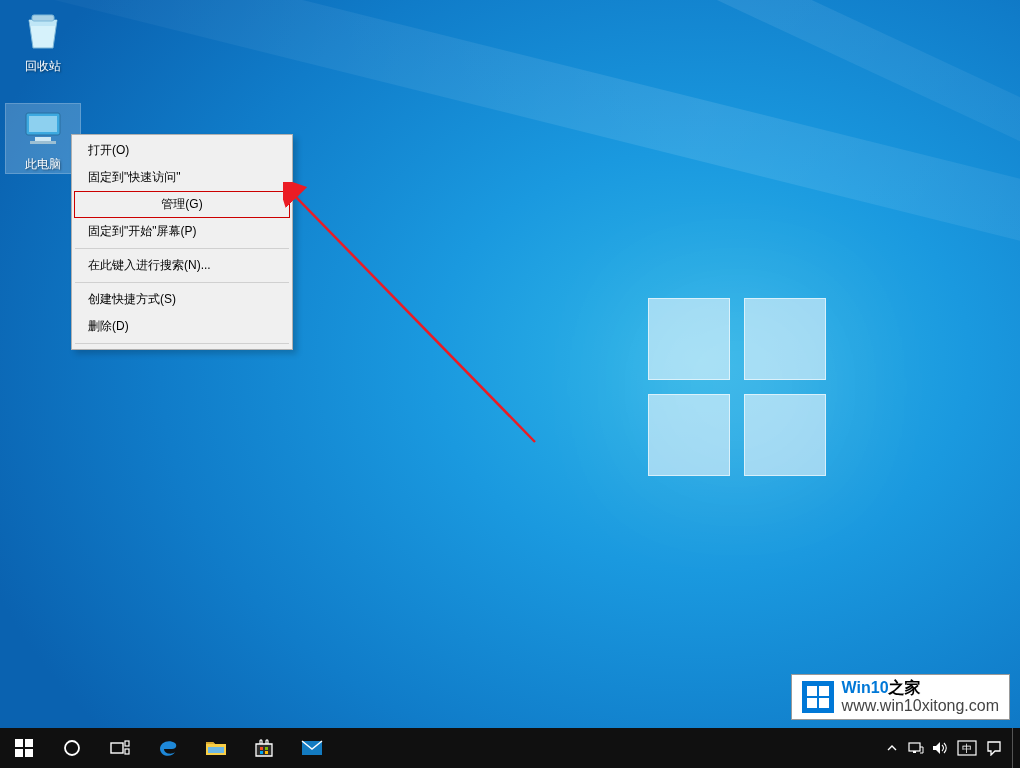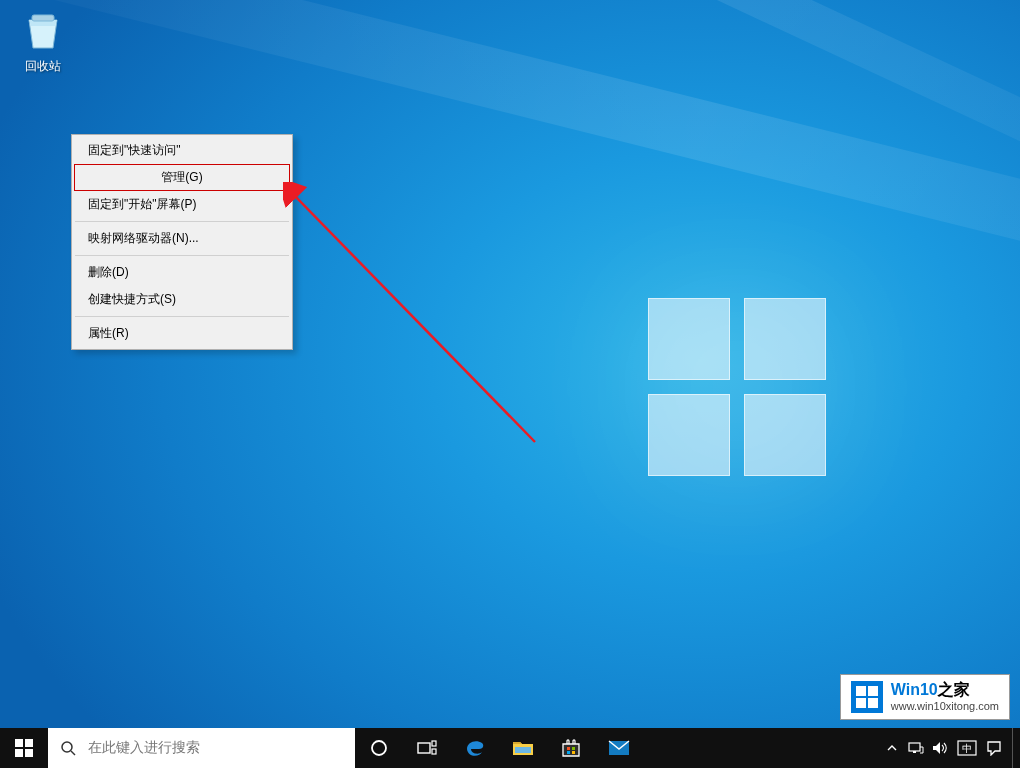--- a/index.html
+++ b/index.html
@@ -46,21 +46,21 @@
   .tray { margin-left:auto; display:flex; align-items:center; height:40px; padding-right:2px;}
   .tray .ticon { width:24px; height:40px; display:flex; align-items:center; justify-content:center; font-size:13px;}
   .tray .showdesk { width:6px; height:40px; border-left:1px solid #555; margin-left:6px;}
 
   
   .wm { position:absolute; right:10px; bottom:48px; background:#fff; border:1px solid #999; height:46px; display:flex; align-items:center; padding:0 10px; gap:8px; font-size:13px;}
   .wm .wlogo { width:32px; height:32px; background:#0078d7; display:flex; align-items:center; justify-content:center;}
   .wm .txt { line-height:1.15; }
   .wm .txt .big { font-size:16px; font-weight:bold; color:#111;}
   .wm .txt .big span { color:#0078d7; }
-  .wm .txt .url { font-size:11px; color:#444; }
+  .wm .txt .url { font-size:16px; color:#444; }
 
   svg { display:block; }
 </style>
 </head>
 <body>
 
 <div class="desktop">
   <div class="ray ray1"></div>
   <div class="ray ray2"></div>
   <div class="ray ray3"></div>
@@ -76,32 +76,43 @@
     <div class="icn">
       <svg width="44" height="44" viewBox="0 0 44 44">
         <path d="M8 12 L36 12 L32 40 L12 40 Z" fill="#d6f2fb" stroke="#7db7d8" stroke-width="1"></path>
         <path d="M8 12 L36 12 L34 18 L10 18 Z" fill="#bfe6f6"></path>
         <rect x="11" y="7" width="22" height="6" rx="2" fill="#a9d1e6" stroke="#7db7d8"></rect>
       </svg>
     </div>
     <div class="lbl">回收站</div>
   </div>
 
+  <div class="dicon selected" style="left:6px; top:104px;">
+    <div class="icn">
+      <svg width="46" height="46" viewBox="0 0 46 46">
+        <rect x="6" y="8" width="34" height="22" rx="2" fill="#3da9e0" stroke="#2b6fa0"></rect>
+        <rect x="9" y="11" width="28" height="16" fill="#8dd0ef"></rect>
+        <rect x="15" y="32" width="16" height="4" fill="#cfe8f5"></rect>
+        <rect x="10" y="36" width="26" height="3" fill="#9cbfd3"></rect>
+      </svg>
+    </div>
+    <div class="lbl">此电脑</div>
+  </div>
 
   <div class="cmenu">
+    <div class="item">打开(O)</div>
     <div class="item">固定到"快速访问"</div>
     <div class="item hl">管理(G)</div>
     <div class="item">固定到"开始"屏幕(P)</div>
     <div class="sep"></div>
-    <div class="item">映射网络驱动器(N)...</div>
+    <div class="item">在此键入进行搜索(N)...</div>
     <div class="sep"></div>
+    <div class="item">创建快捷方式(S)</div>
     <div class="item">删除(D)</div>
-    <div class="item">创建快捷方式(S)</div>
     <div class="sep"></div>
-    <div class="item">属性(R)</div>
   </div>
 
   <svg class="arrow" width="280" height="270">
     <defs>
       <marker id="ah" markerWidth="12" markerHeight="12" refX="2" refY="6" orient="auto">
         <path d="M0,0 L12,6 L0,12 Z" fill="#eb1c24"></path>
       </marker>
     </defs>
     <line x1="252" y1="260" x2="10" y2="12" stroke="#eb1c24" stroke-width="2.5" marker-end="url(#ah)"></line>
   </svg>
@@ -123,29 +134,20 @@
 
   <div class="taskbar">
     <div class="startbtn">
       <svg width="18" height="18" viewBox="0 0 18 18">
         <rect x="0" y="0" width="8" height="8" fill="#fff"></rect>
         <rect x="10" y="0" width="8" height="8" fill="#fff"></rect>
         <rect x="0" y="10" width="8" height="8" fill="#fff"></rect>
         <rect x="10" y="10" width="8" height="8" fill="#fff"></rect>
       </svg>
     </div>
-    <div class="searchbox">
-      <div class="sicon">
-        <svg width="16" height="16" viewBox="0 0 16 16">
-            <circle cx="7" cy="7" r="5" fill="none" stroke="#333" stroke-width="1.5"></circle>
-            <line x1="11" y1="11" x2="15" y2="15" stroke="#333" stroke-width="1.5"></line>
-          </svg>
-      </div>
-      <span>在此键入进行搜索</span>
-    </div>
     <div class="tbitem">
       <svg width="18" height="18" viewBox="0 0 18 18">
           <circle cx="9" cy="9" r="7" fill="none" stroke="#fff" stroke-width="1.8"></circle>
         </svg>
     </div>
     <div class="tbitem">
       <svg width="20" height="16" viewBox="0 0 20 16">
         <rect x="1" y="3" width="12" height="10" fill="none" stroke="#fff" stroke-width="1.4"></rect>
         <rect x="15" y="1" width="4" height="5" fill="none" stroke="#fff" stroke-width="1.2"></rect>
         <rect x="15" y="9" width="4" height="5" fill="none" stroke="#fff" stroke-width="1.2"></rect>

